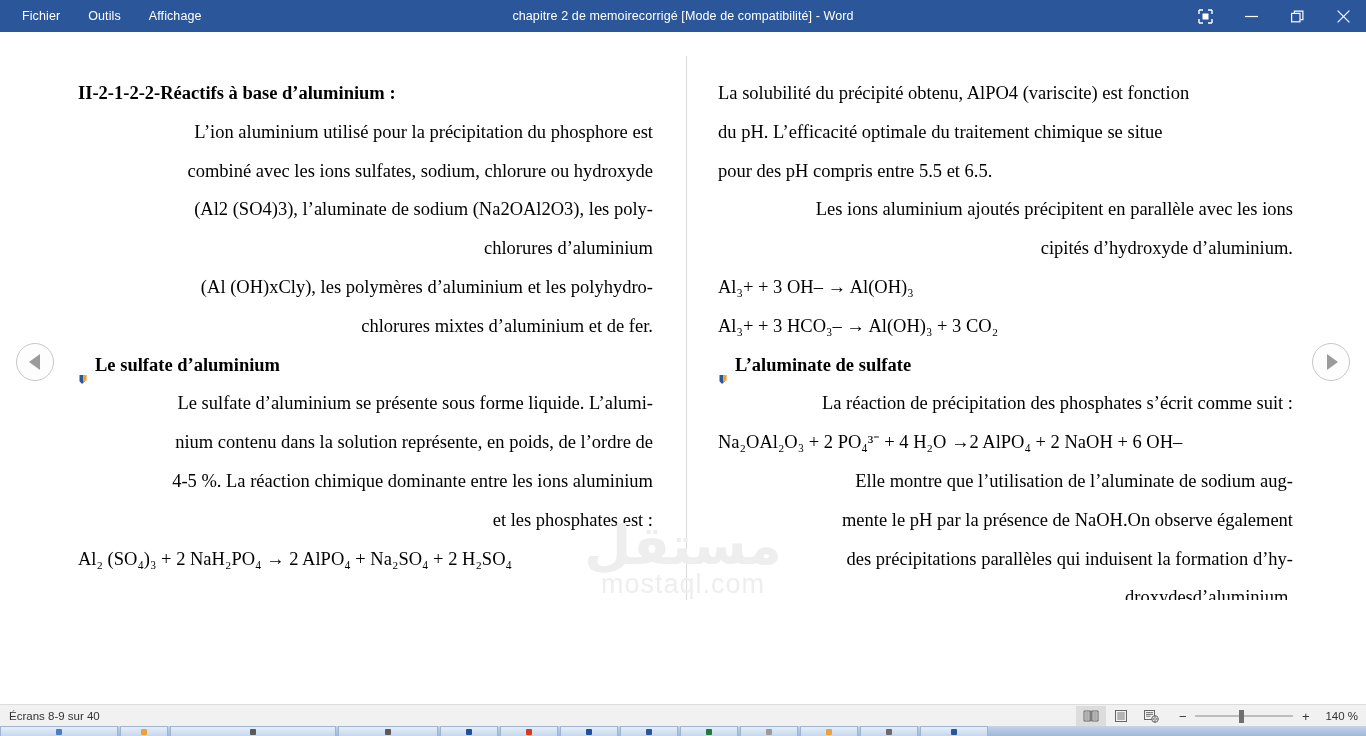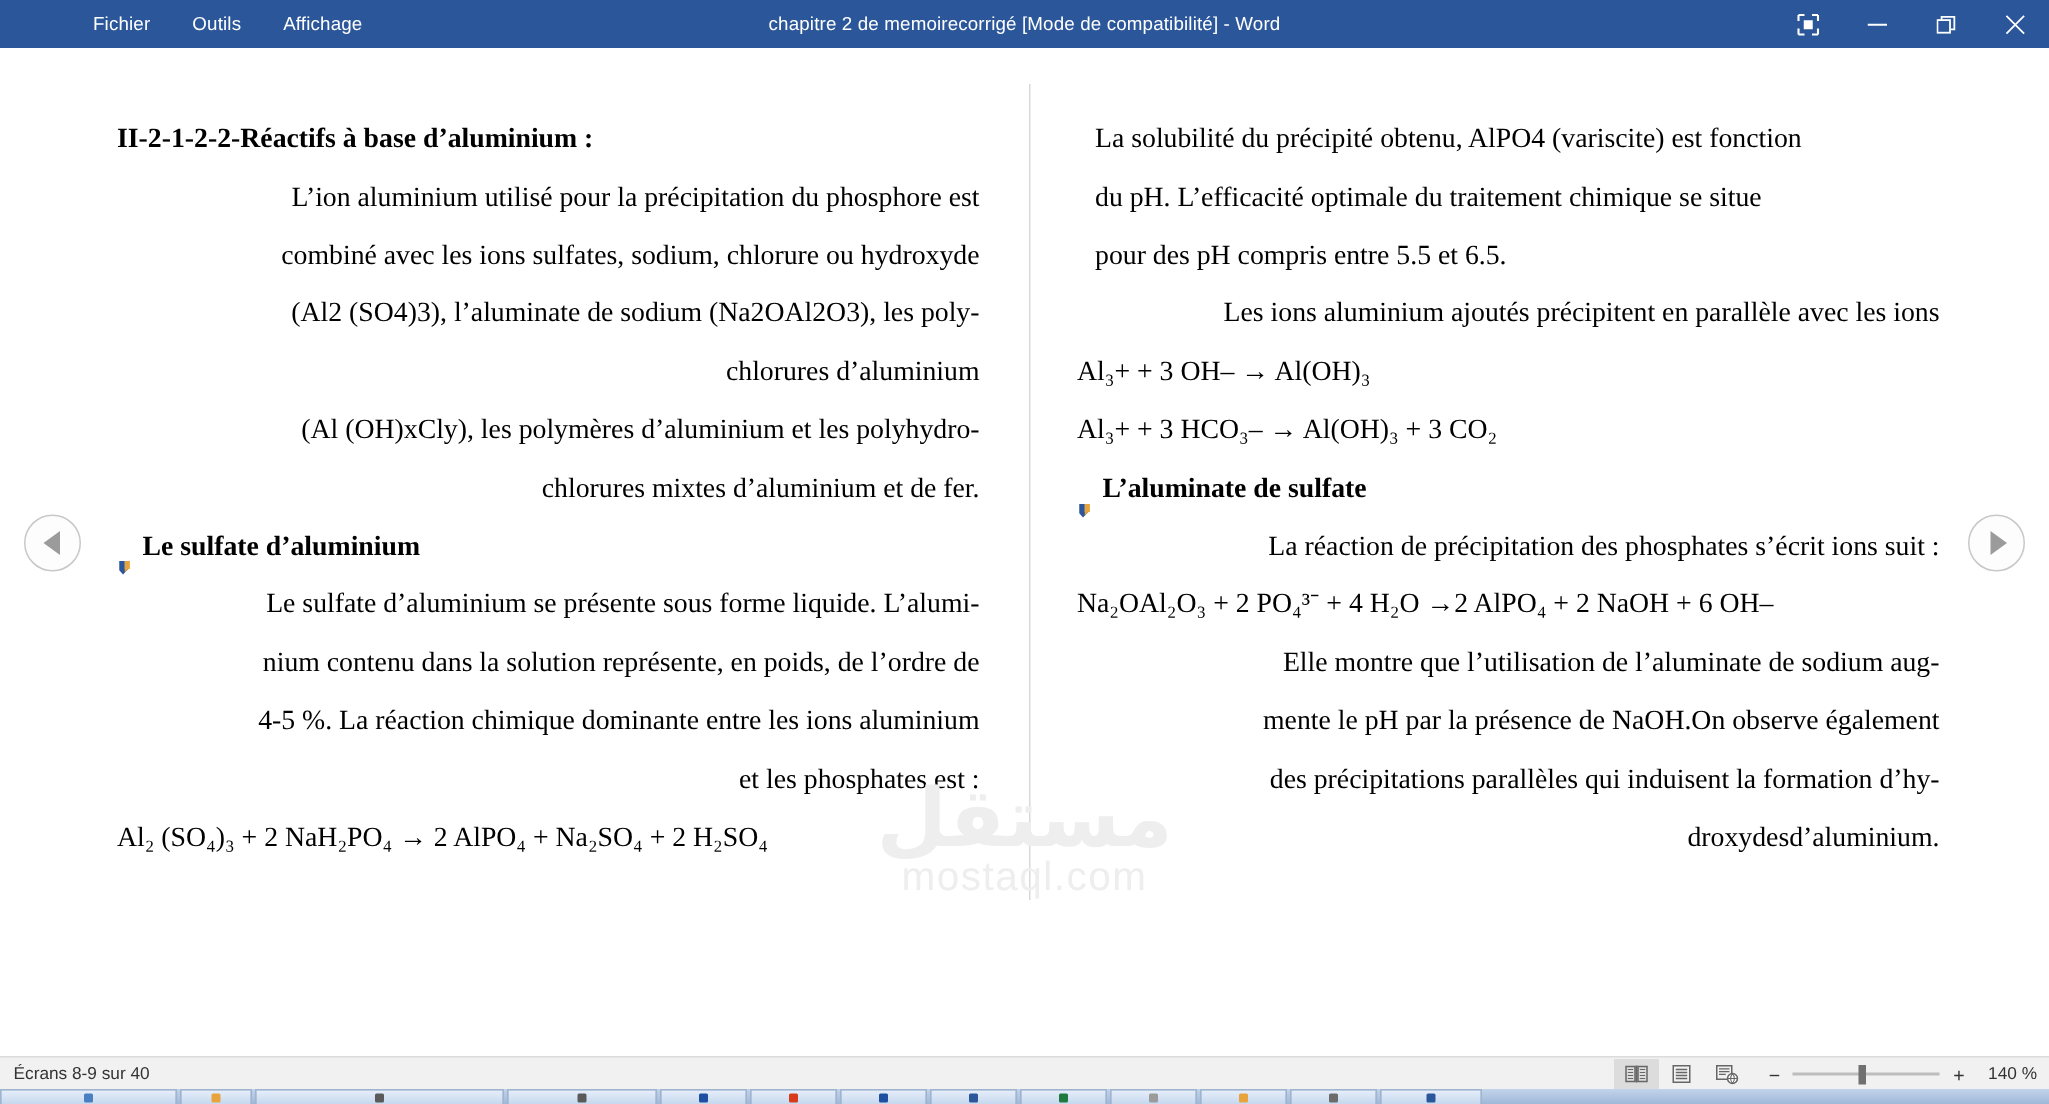--- a/index.html
+++ b/index.html
@@ -11,21 +11,21 @@
   }
 
   
   .titlebar {
     position: absolute; top: 0; left: 0;
     width: 1366px; height: 32px;
     background: #2b579a;
     color: #ffffff;
     display: flex; align-items: center;
   }
-  .menu-area { display: flex; align-items: center; height: 32px; padding-left: 8px; margin-left: 40px; }
+  .menu-area { display: flex; align-items: center; height: 32px; padding-left: 8px; }
   .menu-item {
     font-size: 12.5px; color: #ffffff;
     padding: 0 14px; height: 32px;
     display: flex; align-items: center;
     letter-spacing: .1px;
     cursor: default;
   }
   .title-center {
     position: absolute; left: 0; right: 0; top: 0;
     height: 32px; line-height: 32px;
@@ -67,21 +67,21 @@
     background: #d9d9d9;
   }
 
   .h-sub {
     font-weight: bold;
     font-size: 18.5px;
     line-height: 38.8px;
     white-space: nowrap;
   }
   .para { text-align: right; }
-  .para.just { text-align: justify; margin-left: 12px; }
+  .para.just { text-align: justify; }
   .formula { white-space: nowrap; }
 
   .bullet-head {
     font-weight: bold;
     display: flex; align-items: center; gap: 6px;
     line-height: 38.8px;
   }
   .wing-bullet {
     display: inline-block;
     width: 11px; height: 11px;
@@ -267,37 +267,38 @@
   <div class="page-col col-right">
 
     <div class="para just">
       <div>La solubilité du précipité obtenu, AlPO4 (variscite) est fonction</div>
       <div>du pH. L’efficacité optimale du traitement chimique se situe</div>
       <div>pour des pH compris entre 5.5 et 6.5.</div>
     </div>
 
     <div class="para">
       <div>Les ions aluminium ajoutés précipitent en parallèle avec les ions</div>
+      <div>cipités d’hydroxyde d’aluminium.</div>
     </div>
 
     <div class="formula">Al₃+ + 3 OH– → Al(OH)₃</div>
     <div class="formula">Al₃+ + 3 HCO₃– → Al(OH)₃ + 3 CO₂</div>
 
     <div class="bullet-head">
       <span class="wing-bullet">
         <svg width="11" height="11" viewBox="0 0 11 11">
           <path d="M1.5 1 H5.2 V6.4 H7.6 L4.0 10 L1.5 7.2 Z" fill="#2b579a"></path>
           <path d="M5.2 1 H8.6 V6.4 H7.6 L5.2 8.5 Z" fill="#e8a33d"></path>
         </svg>
       </span>
       <span>L’aluminate de sulfate</span>
     </div>
 
     <div class="para">
-      <div>La réaction de précipitation des phosphates s’écrit ions suit :</div>
+      <div>La réaction de précipitation des phosphates s’écrit comme suit :</div>
     </div>
 
     <div class="formula">Na₂OAl₂O₃ + 2 PO₄³⁻ + 4 H₂O →2 AlPO₄ + 2 NaOH + 6 OH–</div>
 
     <div class="para">
       <div>Elle montre que l’utilisation de l’aluminate de sodium aug-</div>
       <div>mente le pH par la présence de NaOH.On observe également</div>
       <div>des précipitations parallèles qui induisent la formation d’hy-</div>
       <div>droxydesd’aluminium.</div>
     </div>

